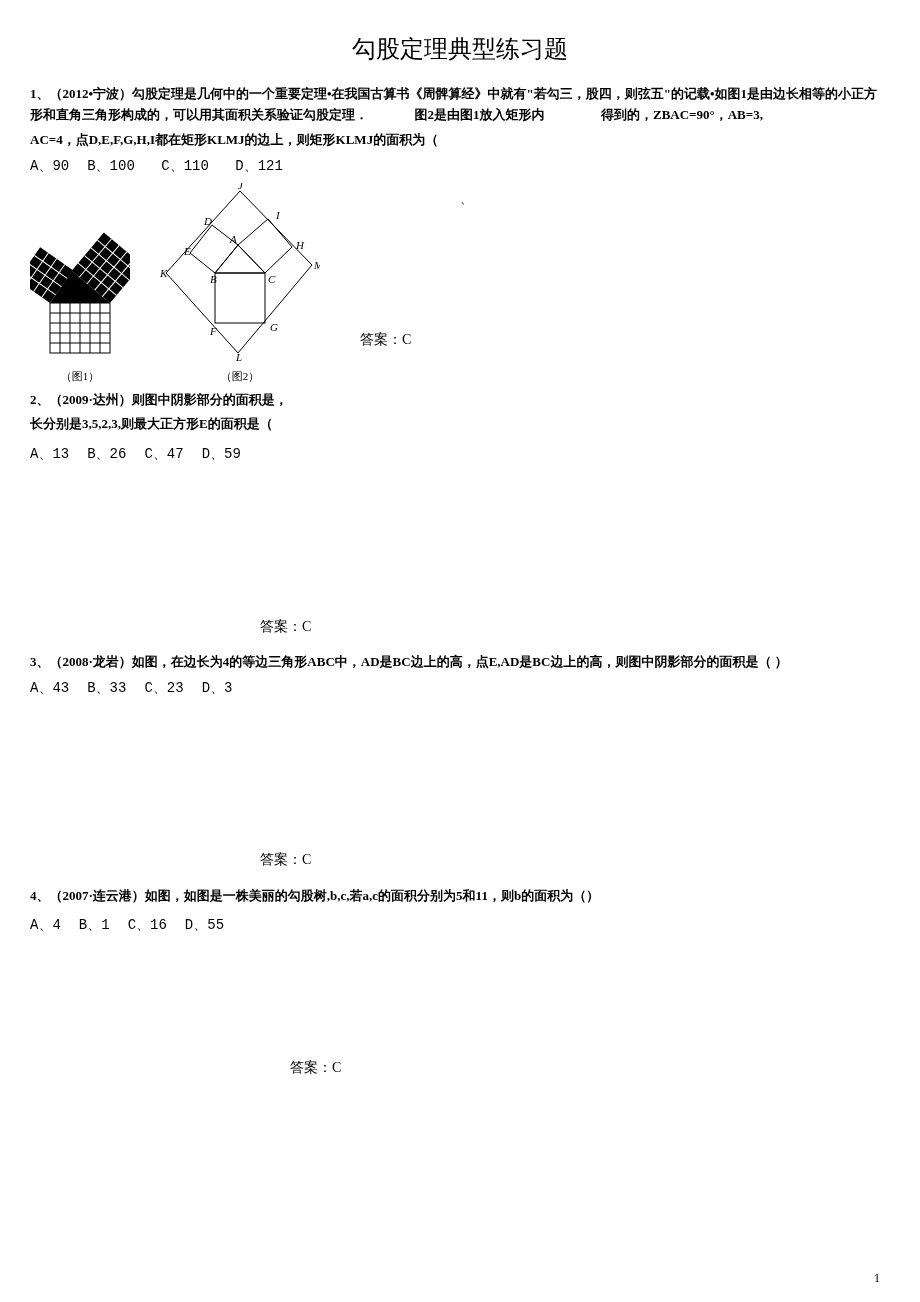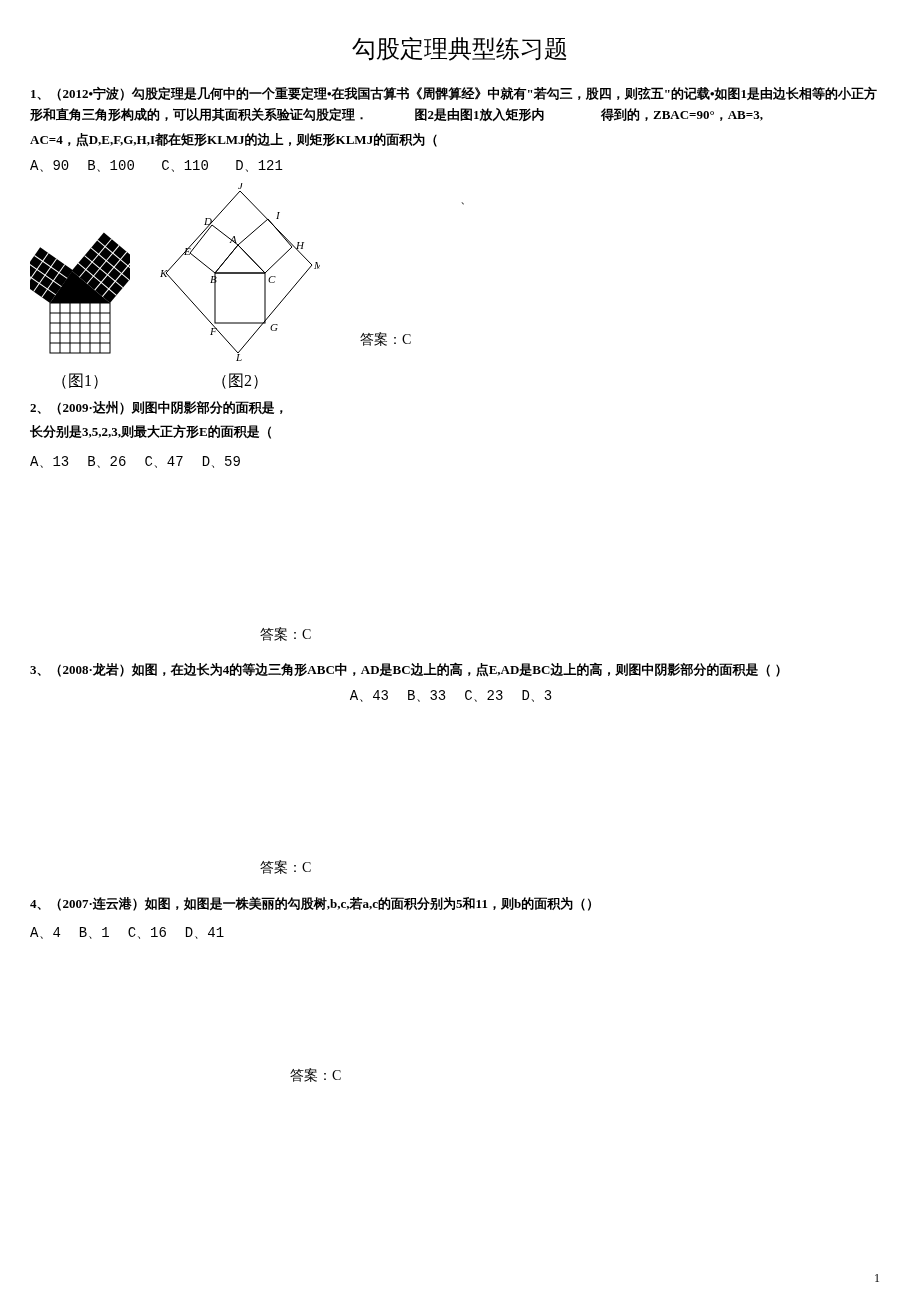--- a/index.html
+++ b/index.html
@@ -34,21 +34,21 @@
     display: flex;
     align-items: flex-start;
     margin-top: 6px;
   }
   .fig-box {
     display: flex;
     align-items: flex-end;
     gap: 30px;
   }
   .fig-wrap { text-align:center; }
-  .fig-label { font-size:16px; margin-top:-2px; }
+  .fig-label { font-size:11px; margin-top:-2px; }
   .answer {
     font-family: "SimSun", serif;
     font-size: 14px;
     margin: 10px 0 14px 0;
   }
   .ans-offset { margin-left: 230px; }
   .inline-text {
     margin-left: 24px;
     font-size: 12.5px;
   }
@@ -183,31 +183,31 @@
   <span>A、13</span><span>B、26</span><span>C、47</span><span>D、59</span>
 </div>
 
 <div class="spacer-lg"></div>
 <div class="answer ans-offset">答案：C</div>
 
 <div class="para">
   <span>3、（2008·龙岩）</span><span>如图，在边长为4的等边三角形ABC中，AD是BC边上的高，点E,AD是BC边上的高，则图中阴影部分的面积是（ ）</span>
 </div>
 
-<div class="opts" style="margin-top:0;text-align:center;">
+<div class="opts" style="margin-top:0;">
   <span>A、43</span><span>B、33</span><span>C、23</span><span>D、3</span>
 </div>
 
 <div class="spacer-lg"></div>
 <div class="answer ans-offset">答案：C</div>
 
 <div class="para">
   <span>4、（2007·连云港）</span><span>如图，如图是一株美丽的勾股树,b,c,若a,c的面积分别为5和11，则b的面积为（）</span>
 </div>
 
 <div class="opts" style="margin-top:8px;">
-  <span>A、4</span><span>B、1</span><span>C、16</span><span>D、41</span>
+  <span>A、4</span><span>B、1</span><span>C、16</span><span>D、55</span>
 </div>
 
 <div class="spacer-md"></div>
 <div class="answer" style="margin-left:260px;">答案：C</div>
 
 <div class="page-num">1</div>
 
 </body></html>

